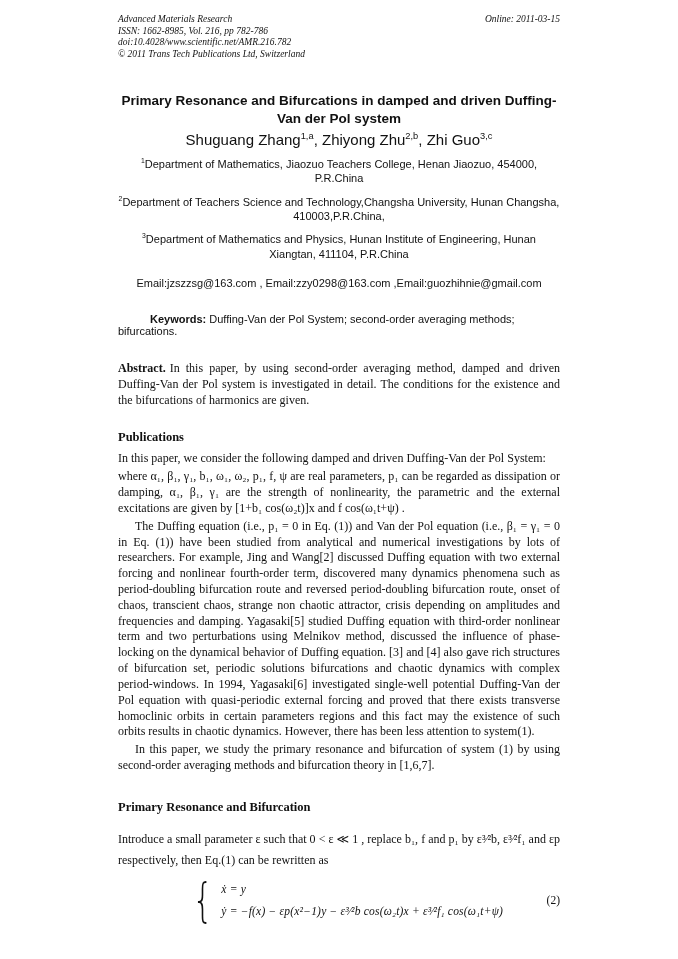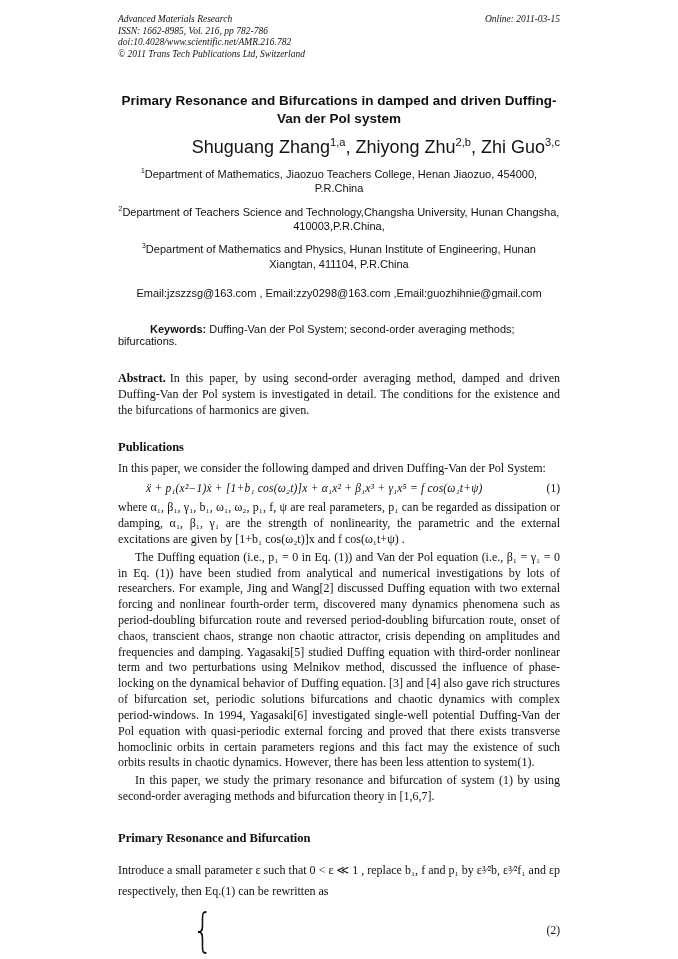--- a/index.html
+++ b/index.html
@@ -37,23 +37,23 @@
     font-family: "Liberation Sans", sans-serif;
     font-size: 13.5px;
     font-weight: bold;
     text-align: center;
     line-height: 1.3;
     margin: 32px auto 0 auto;
     max-width: 500px;
   }
   .authors {
     font-family: "Liberation Sans", sans-serif;
-    font-size: 18px;
-    text-align: right;
-    margin-top: 10px;
+    font-size: 15px;
+    text-align: center;
+    margin-top: 4px;
   }
   .authors sup, .affil sup {
     font-size: 0.62em;
     vertical-align: super;
     line-height: 0;
   }
   .affil {
     font-family: "Liberation Sans", sans-serif;
     font-size: 11px;
     text-align: center;
@@ -150,35 +150,35 @@
   <div class="emails">Email:jzszzsg@163.com , Email:zzy0298@163.com ,Email:guozhihnie@gmail.com</div>
 
   <p class="keywords"><b>Keywords:</b><span>Duffing-Van der Pol System; second-order averaging methods; bifurcations.</span></p>
 
   <p class="abstract"><b>Abstract.</b><span>In this paper, by using second-order averaging method, damped and driven Duffing-Van der Pol system is investigated in detail. The conditions for the existence and the bifurcations of harmonics are given.</span></p>
 
   <div class="section-heading">Publications</div>
 
   <p class="para">In this paper, we consider the following damped and driven Duffing-Van der Pol System:</p>
 
-  <div class="eq-row">
-    <span class="math eq1-body">ẍ + p₁(x²−1)ẋ + [1+b₁ cos(ω₂t)]x + α₁x² + β₁x³ + γ₁x⁵ = f cos(ω₁t+ψ)</span>
-    <span class="eq-num">(1)</span>
-  </div>
 
   <p class="para">where α₁, β₁, γ₁, b₁, ω₁, ω₂, p₁, f, ψ are real parameters, p₁ can be regarded as dissipation or damping, α₁, β₁, γ₁ are the strength of nonlinearity, the parametric and the external excitations are given by [1+b₁ cos(ω₂t)]x and f cos(ω₁t+ψ) .</p>
 
   <p class="para indent">The Duffing equation (i.e., p₁ = 0 in Eq. (1)) and Van der Pol equation (i.e., β₁ = γ₁ = 0 in Eq. (1)) have been studied from analytical and numerical investigations by lots of researchers. For example, Jing and Wang[2] discussed Duffing equation with two external forcing and nonlinear fourth-order term, discovered many dynamics phenomena such as period-doubling bifurcation route and reversed period-doubling bifurcation route, onset of chaos, transcient chaos, strange non chaotic attractor, crisis depending on amplitudes and frequencies and damping. Yagasaki[5] studied Duffing equation with third-order nonlinear term and two perturbations using Melnikov method, discussed the influence of phase-locking on the dynamical behavior of Duffing equation. [3] and [4] also gave rich structures of bifurcation set, periodic solutions bifurcations and chaotic dynamics with complex period-windows. In 1994, Yagasaki[6] investigated single-well potential Duffing-Van der Pol equation with quasi-periodic external forcing and proved that there exists transverse homoclinic orbits in certain parameters regions and this fact may the existence of such orbits results in chaotic dynamics. However, there has been less attention to system(1).</p>
 
   <p class="para indent">In this paper, we study the primary resonance and bifurcation of system (1) by using second-order averaging methods and bifurcation theory in [1,6,7].</p>
 
   <div class="section-heading" style="margin-top:26px;">Primary Resonance and Bifurcation</div>
 
   <p class="para tall" style="margin-top:14px;">Introduce a small parameter ε such that 0 &lt; ε ≪ 1 , replace b₁, f and p₁ by ε³⁄²b, ε³⁄²f₁ and εp respectively, then Eq.(1) can be rewritten as</p>
 
   <div class="eq-row">
     <div class="eq2-wrap">
       <span class="brace">{</span>
+      <div class="eq2-lines">
+        <div class="math">ẋ = y</div>
+        <div class="math">ẏ = −f(x) − εp(x²−1)y − ε³⁄²b cos(ω₂t)x + ε³⁄²f₁ cos(ω₁t+ψ)</div>
+      </div>
     </div>
     <span class="eq-num">(2)</span>
   </div>
 
 </div>
 
 </body></html>

